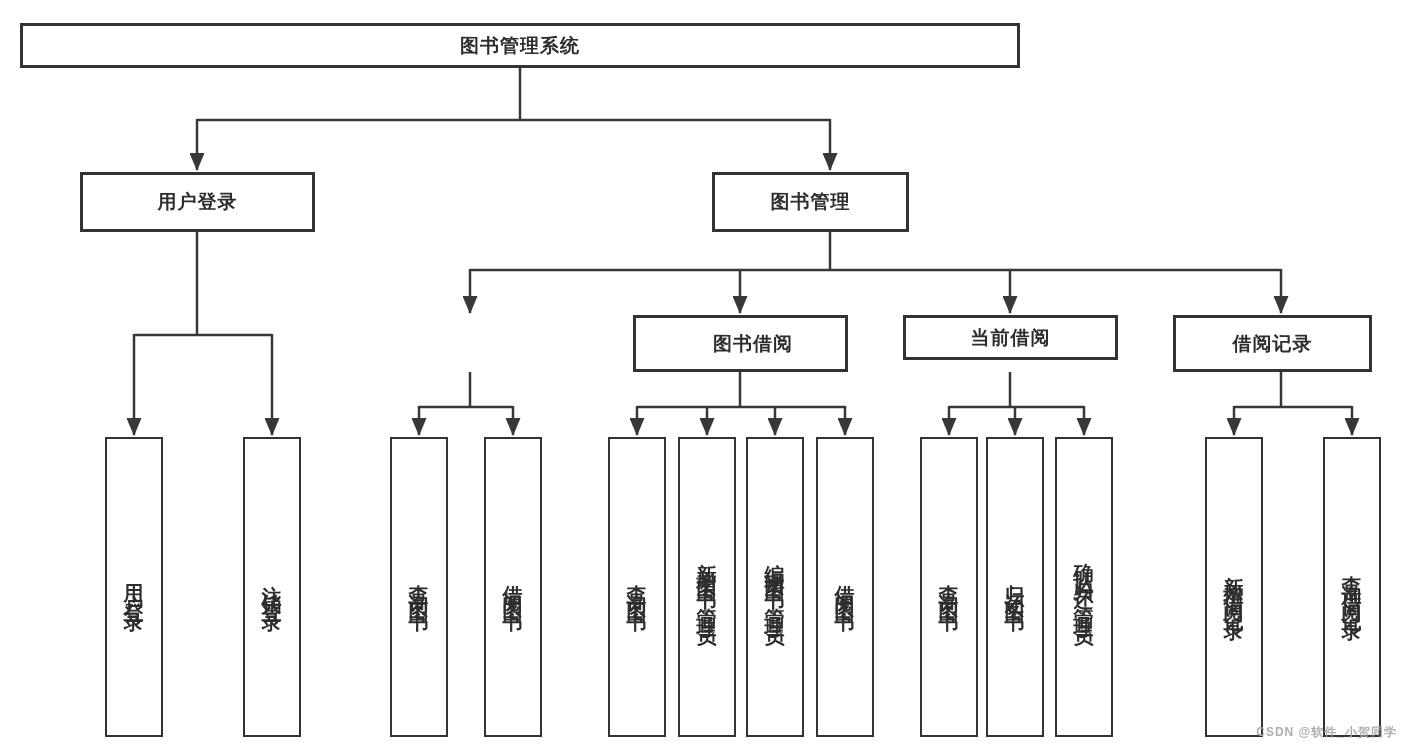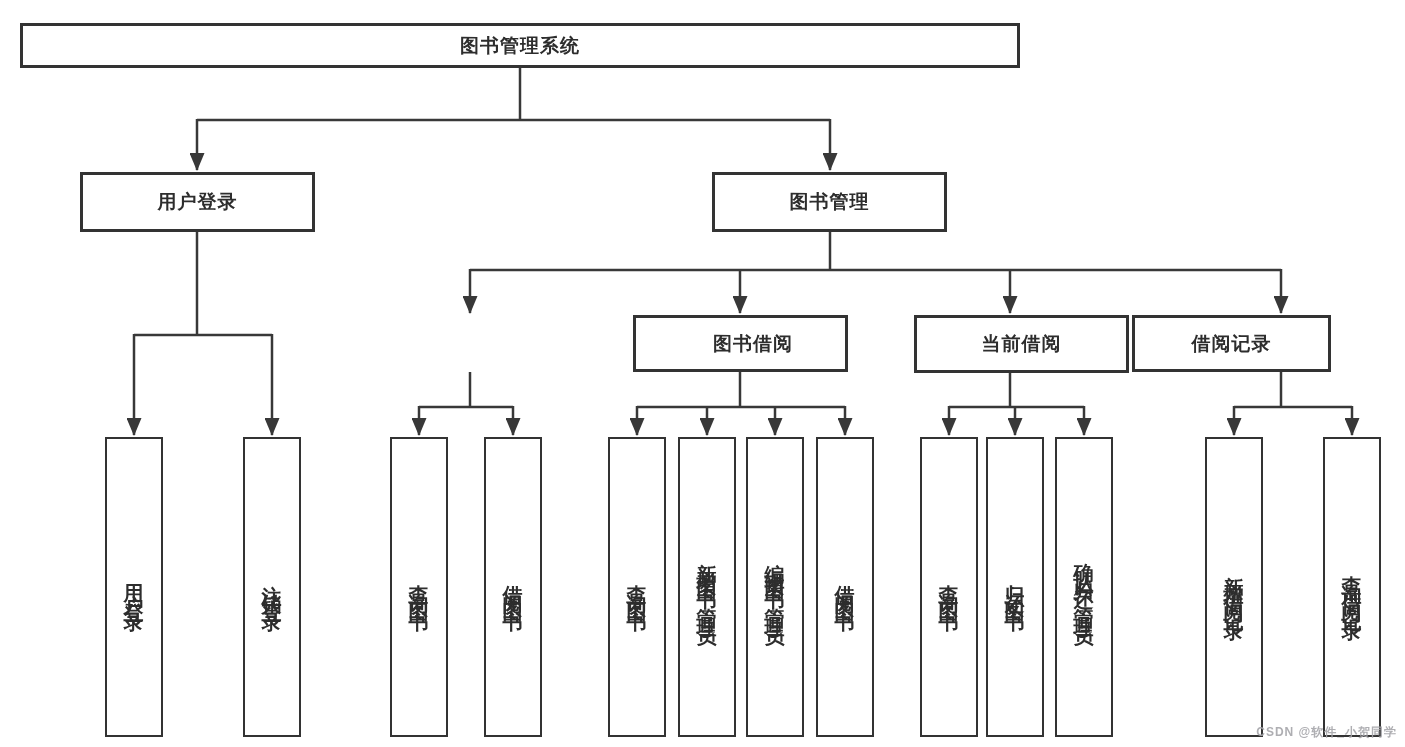--- a/index.html
+++ b/index.html
@@ -111,31 +111,31 @@
     </g>
   </svg>
 
   <div class="node" style="left:20px; top:23px; width:1000px; height:45px;">
     <span>图书管理系统</span>
   </div>
 
   <div class="node" style="left:80px; top:172px; width:235px; height:60px;">
     <span>用户登录</span>
   </div>
-  <div class="node" style="left:712px; top:172px; width:235px; height:60px;">
+  <div class="node" style="left:712px; top:172px; width:197px; height:60px;">
     <span>图书管理</span>
   </div>
 
   <div class="node" style="left:633px; top:315px; width:215px; height:57px;padding-left:25px;">
     <span>图书借阅</span>
   </div>
-  <div class="node" style="left:903px; top:315px; width:215px; height:58px;margin-left:11px;">
+  <div class="node" style="left:903px; top:315px; width:215px; height:45px;">
     <span>当前借阅</span>
   </div>
-  <div class="node" style="left:1132px; top:315px; width:199px; height:57px;">
+  <div class="node" style="left:1173px; top:315px; width:199px; height:57px;">
     <span>借阅记录</span>
   </div>
 
   <div class="node leaf" style="left:105px; top:437px; width:58px; height:300px;">
     <span class="vtext">用户登录</span>
   </div>
   <div class="node leaf" style="left:243px; top:437px; width:58px; height:300px;">
     <span class="vtext">注销登录</span>
   </div>
 

